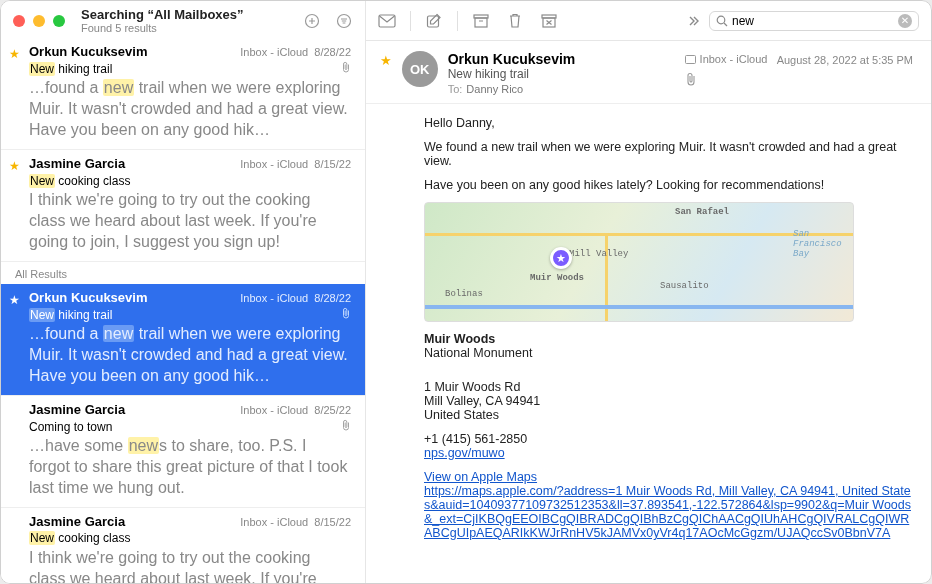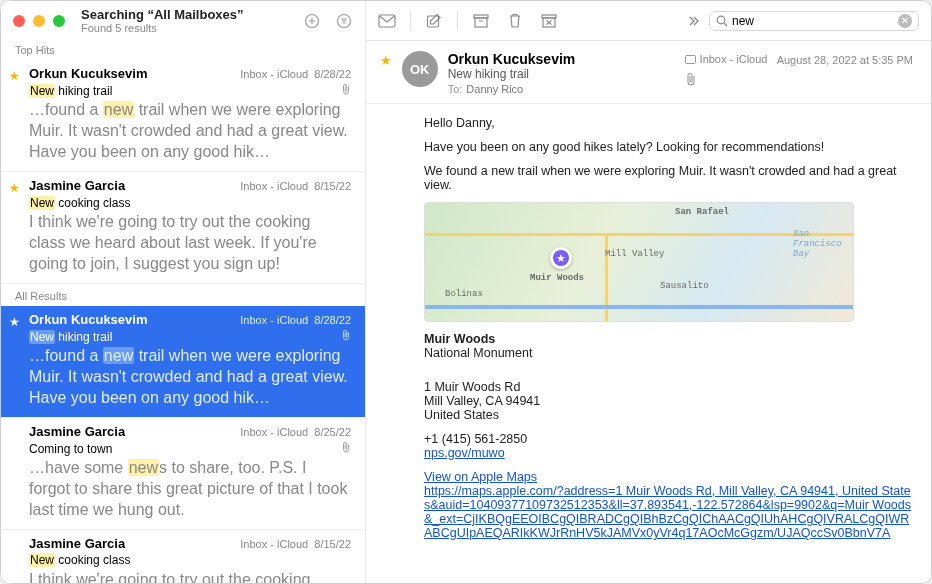--- a/index.html
+++ b/index.html
@@ -195,21 +195,20 @@
         </div>
         <div class="icon-btn">
           <svg width="16" height="16" viewBox="0 0 16 16">
               <circle cx="8" cy="8" r="6.5" fill="none" stroke="#9a9a9a" stroke-width="1.2"></circle>
               <path d="M5 6h6M5.8 8h4.4M6.6 10h2.8" stroke="#9a9a9a" stroke-width="1.2"></path>
             </svg>
         </div>
       </div>
     </div>
 
-    <div class="section-header">Top Hits</div>
     <div id="top-hits" class="msg-list" style="flex:0 0 auto">
         <div class="msg-item">
           <span class="star">★</span>
           <div class="row1">
             <span class="sender">Orkun Kucuksevim</span>
             <span class="meta">Inbox - iCloud&nbsp;&nbsp;8/28/22</span>
           </div>
           <div class="row1">
             <div class="subject" style="flex:1"><span class="hl">New</span> hiking trail</div>
             <span class="attach-icon">
@@ -365,29 +364,29 @@
         <div style="margin-top:4px;" class="attach-icon">
             <svg width="12" height="14" viewBox="0 0 12 14">
               <path d="M9 4v6a3 3 0 01-6 0V3.5a2 2 0 014 0V9a1 1 0 01-2 0V4" fill="none" stroke="#999" stroke-width="1.1"></path>
             </svg>
           </div>
       </div>
     </div>
 
     <div class="message-body">
       <p>Hello Danny,</p>
+      <p>We found a new trail when we were exploring Muir. It wasn't crowded and had a great view.</p>
       <p>Have you been on any good hikes lately? Looking for recommendations!</p>
-      <p>We found a new trail when we were exploring Muir. It wasn't crowded and had a great view.</p>
 
       <div class="map-box">
         <div class="road h1"></div>
           <div class="road v1"></div>
           <div class="road h2"></div>
         <div class="label" style="top:4px; left:250px; font-weight:600;">San Rafael</div>
-        <div class="label" style="top:46px; left:172px;padding-left:8px;">Mill Valley</div>
+        <div class="label" style="top:46px; left:144px;">Mill Valley</div>
         <div class="label" style="top:70px; left:105px; font-weight:600;">Muir Woods</div>
         <div class="label" style="top:78px; left:235px;">Sausalito</div>
         <div class="label" style="top:86px; left:20px;">Bolinas</div>
         <div class="label" style="top:26px; left:320px; font-style:italic; color:#7ba9c9;margin-left:48px;">San Francisco Bay</div>
         <div class="map-pin">★</div>
       </div>
 
       <div class="loc-title">Muir Woods</div>
       <div class="loc-sub">National Monument</div>
       <div>1 Muir Woods Rd</div>

